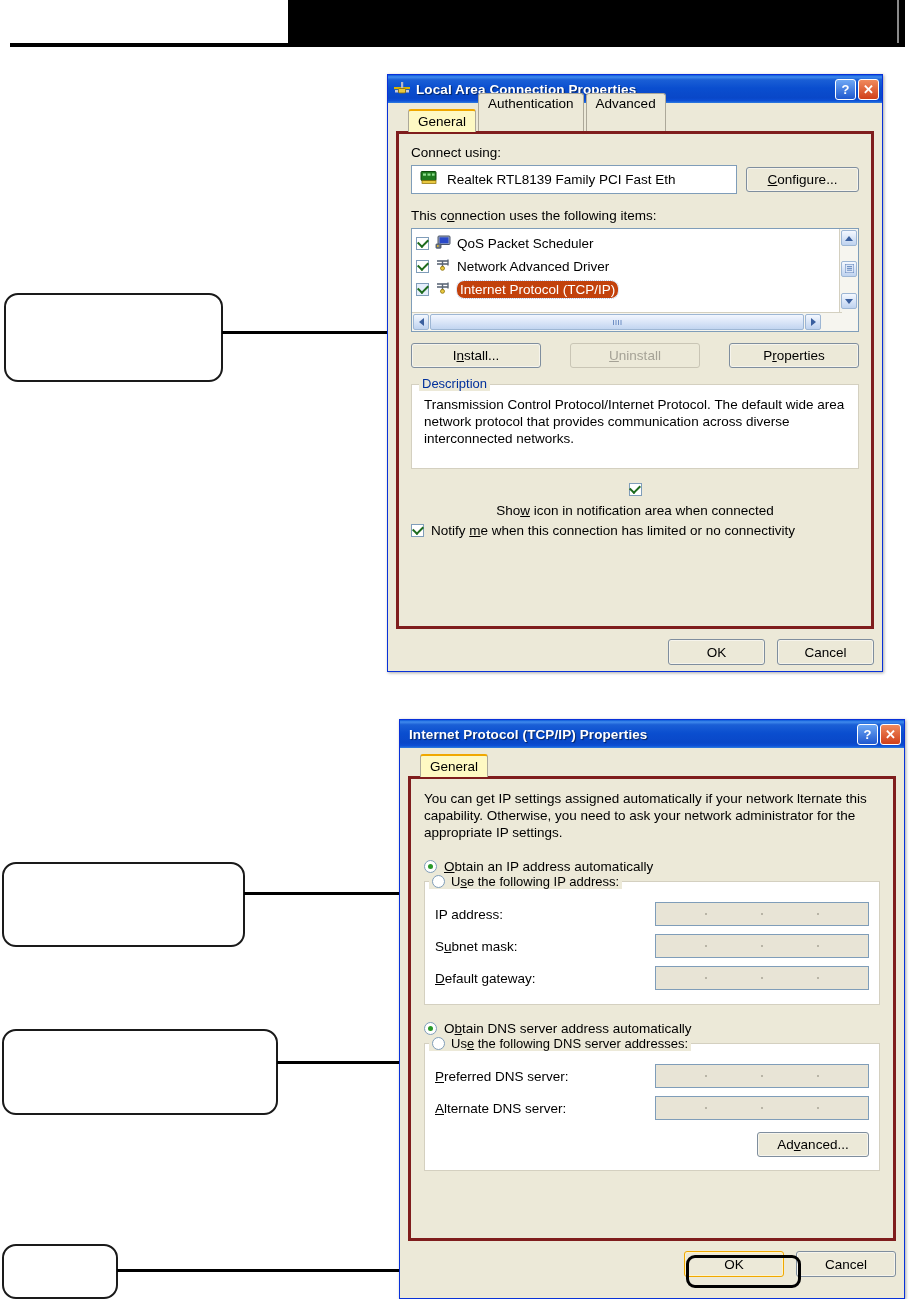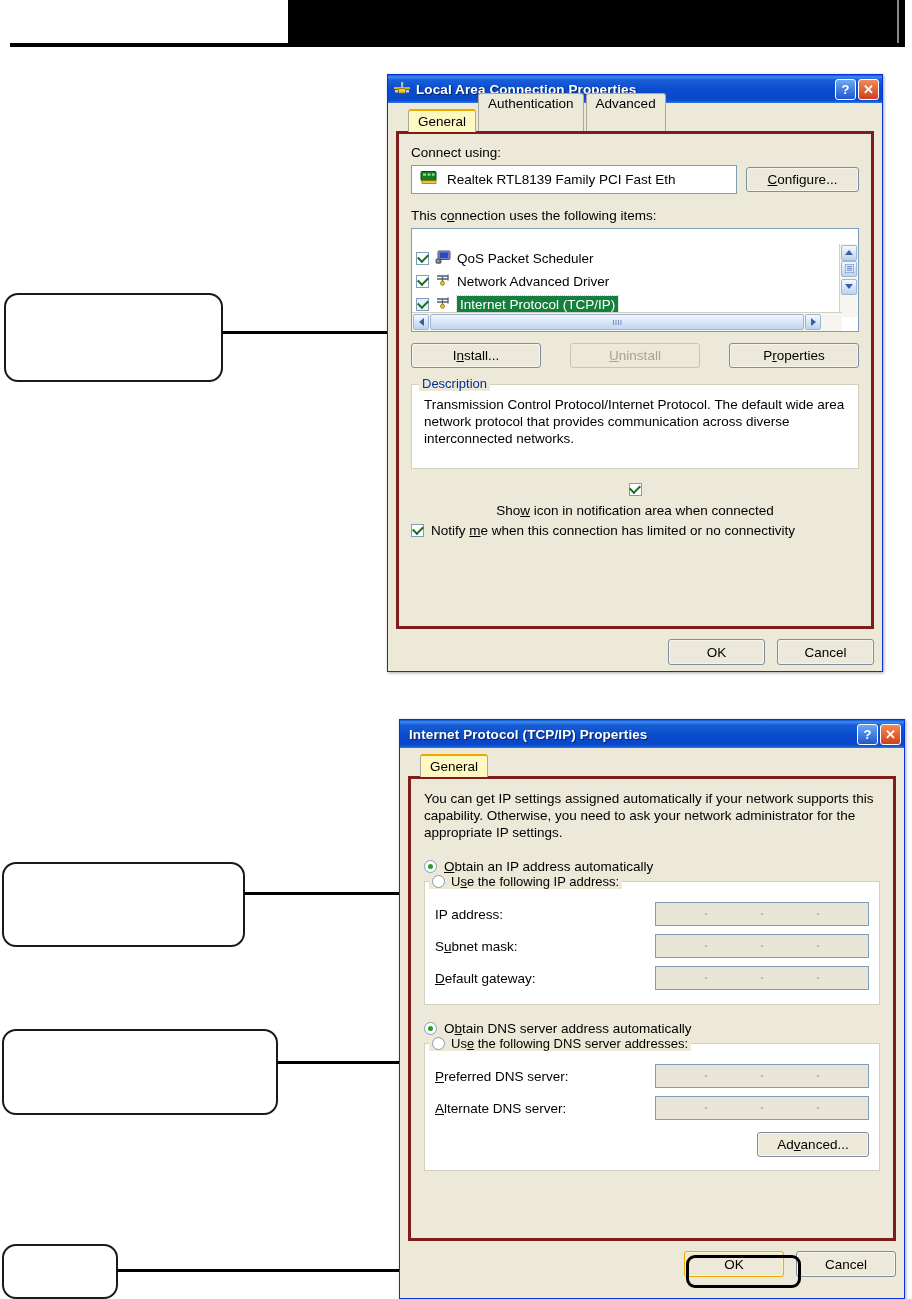--- a/index.html
+++ b/index.html
@@ -160,21 +160,21 @@
         </div>
         <div class="btn" style="width:113px;height:25px;">
           <span><u>C</u>onfigure...</span>
         </div>
       </div>
 
       <div class="lbl" style="margin:14px 0 5px 0;">
         This c<u>o</u>nnection uses the following items:
       </div>
 
-      <div class="field" style="height:104px;position:relative;display:flex;align-items:center;">
+      <div class="field" style="height:104px;position:relative;display:flex;">
         <div style="flex:1;padding:3px 0 0 4px;overflow:hidden;">
 
           <div style="display:flex;align-items:center;gap:6px;height:23px;">
             <span class="cbx checked greenchk"></span>
             <span>
               <svg width="16" height="14" viewBox="0 0 16 14">
                 <rect x="3" y="1" width="12" height="8.5" rx="1" fill="#9aa7bd" stroke="#4a5468" stroke-width="1"></rect>
                 <rect x="4.5" y="2.3" width="9" height="6" fill="#2a49c8"></rect>
                 <rect x="1" y="9" width="5" height="4.2" rx=".6" fill="#6d7a8f" stroke="#3c4556" stroke-width=".8"></rect>
                 <rect x="2" y="10.2" width="1.6" height="1.6" fill="#f0c020"></rect>
@@ -201,21 +201,21 @@
             <span class="cbx checked greenchk" style="background:#e5eefb;"></span>
             <span>
               <svg width="16" height="14" viewBox="0 0 16 14">
                 <path d="M2 3 L13 3" stroke="#5b6676" stroke-width="1.6"></path>
                 <path d="M2 6 L13 6" stroke="#5b6676" stroke-width="1.6"></path>
                 <path d="M7.5 3 L7.5 9" stroke="#5b6676" stroke-width="1.4"></path>
                 <circle cx="7.5" cy="10.3" r="2" fill="#e8c840" stroke="#8a6d00" stroke-width=".8"></circle>
                 <path d="M13 1.6 L13 7.4" stroke="#5b6676" stroke-width="1.4"></path>
               </svg>
             </span>
-            <span class="lbl" style="background:#15803d;color:#fff;padding:1px 3px;outline:1px dotted #b9c9e8;">Internet Protocol (TCP/IP)</span>
+            <span class="lbl" style="background:#c2410c;color:#fff;padding:1px 3px;outline:1px dotted #b9c9e8;border-radius:7px;">Internet Protocol (TCP/IP)</span>
           </div>
         </div>
 
         <div style="width:18px;border-left:1px solid #d4d0c0;background:#f6f5ef;display:flex;flex-direction:column;align-items:center;padding:1px 0;">
           <div class="sbbtn">
               <i class="arr up"></i>
             </div>
           <div style="flex:1"></div>
           <div class="sbbtn" style="margin-bottom:2px;">
             <svg width="9" height="9" viewBox="0 0 9 9">
@@ -293,21 +293,21 @@
   </div>
 
   <div class="dlgbody" style="padding:6px 8px 8px 8px;">
 
     <div class="tabstrip">
       <div class="tab active">General</div>
     </div>
 
     <div class="tabpanel" style="height:465px;padding:11px 13px 0 13px;box-sizing:border-box;">
 
-      <div class="lbl" style="line-height:17px;">You can get IP settings assigned automatically if your network supports this capability. Otherwise, you need to ask your network administrator for the appropriate IP settings.</div>
+      <div class="lbl" style="line-height:17px;">You can get IP settings assigned automatically if your network lternate this capability. Otherwise, you need to ask your network administrator for the appropriate IP settings.</div>
 
       <div style="display:flex;align-items:center;gap:7px;margin-top:16px;height:18px;">
         <span class="rad on"></span>
         <span class="lbl"><u>O</u>btain an IP address automatically</span>
       </div>
 
       <div class="group" style="margin-top:6px;height:124px;padding:14px 10px 0 10px;">
         <span class="glegend" style="color:#000;display:flex;align-items:center;gap:6px;top:-8px;left:4px;">
           <span class="rad"></span>
           <span>U<u>s</u>e the following IP address:</span>

